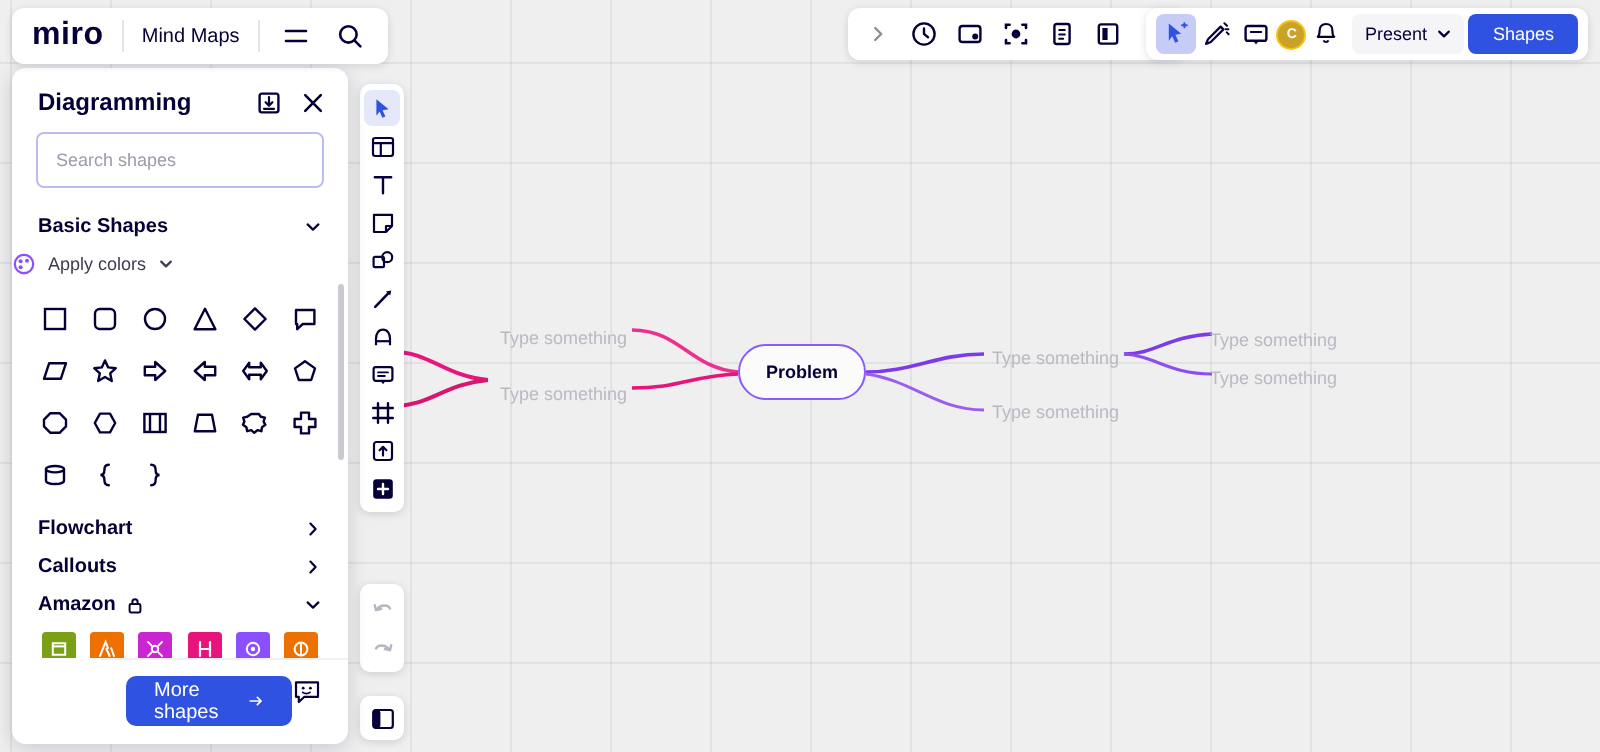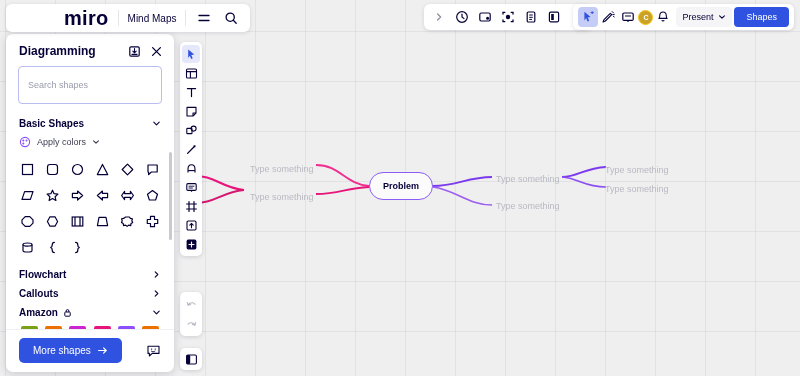--- a/index.html
+++ b/index.html
@@ -39,21 +39,21 @@
   .center-node span { font-size: 9px; color: #050038; }
 
   
   .topbar-left {
     position: absolute; left: 6px; top: 4px; height: 28px;
     background: #fff; border-radius: 6px;
     box-shadow: 0 1px 4px rgba(5,0,56,0.12);
     display: flex; align-items: center; padding: 0 10px; gap: 9px;
     z-index: 40;
   }
-  .brand { font-size: 20px; font-weight: 700; color: #050038; letter-spacing: .3px; margin-left: 48px; }
+  .brand { font-size: 16px; font-weight: 700; color: #050038; letter-spacing: .3px; }
   .vdiv { width: 1px; height: 16px; background: #e6e6ea; }
   .board-name { font-size: 10px; color: #050038; }
   .tb-ico { width: 18px; height: 18px; display: flex; align-items: center; justify-content: center; cursor: pointer; }
 
   
   .topbar-mid {
     position: absolute; left: 424px; top: 4px; height: 26px;
     background: #fff; border-radius: 6px;
     box-shadow: 0 1px 4px rgba(5,0,56,0.12);
     display: flex; align-items: center; padding: 0 5px; gap: 3px; z-index: 40;
@@ -121,52 +121,53 @@
     box-shadow: 0 2px 10px rgba(5,0,56,0.16);
     z-index: 35; display: flex; flex-direction: column; overflow: hidden;
   }
   .panel-head {
     display: flex; align-items: center; justify-content: space-between;
     padding: 10px 11px 6px 13px;
   }
   .panel-title { font-size: 12px; font-weight: 700; color: #050038; }
   .panel-head-icons { display: flex; align-items: center; gap: 9px; }
   .panel-search {
-    margin: 2px 12px 10px 12px; height: 38px;
+    margin: 2px 12px 10px 12px; height: 28px;
     border: 1px solid #b9bdf0; border-radius: 4px;
     display: flex; align-items: center; padding: 0 9px;
   }
   .panel-search span { font-size: 9px; color: #9b9bab; }
   .panel-body { flex: 1; overflow: hidden; position: relative; padding: 0 0 0 0; }
   .sec-row {
     display: flex; align-items: center; justify-content: space-between;
     padding: 4px 13px 4px 13px; cursor: pointer;
   }
   .sec-title { font-size: 10px; font-weight: 700; color: #050038; }
   .apply-colors {
-    display: flex; align-items: center; gap: 6px; padding: 3px 13px 6px 13px; cursor: pointer;
+    display: flex; align-items: center; gap: 6px; padding: 3px 13px 6px 0; cursor: pointer;
   }
   .apply-colors span { font-size: 9px; color: #3d3d52; }
   .shape-grid {
     display: grid; grid-template-columns: repeat(6, 1fr);
     gap: 3px 0; padding: 4px 9px 6px 9px;
   }
   .shape-cell {
     height: 23px; display: flex; align-items: center; justify-content: center; cursor: pointer;
   }
   .aws-grid {
     display: grid; grid-template-columns: repeat(6, 1fr);
     gap: 5px 0; padding: 4px 11px 6px 11px;
   }
   .aws-cell { display: flex; align-items: center; justify-content: center; cursor: pointer; }
   .aws-tile { width: 17px; height: 17px; border-radius: 2px; display: flex; align-items: center; justify-content: center; }
   .panel-foot {
     border-top: 1px solid #f0f0f3;
-    display: flex; align-items: center; justify-content: space-between;
+    display: flex; align-items: flex-start; justify-content: space-between;
     padding: 8px 13px 9px 13px;
+    margin-left: 44px;
   }
   .more-shapes {
     background: #2f52e0; color: #fff; border-radius: 5px;
     height: 25px; padding: 0 14px; display: flex; align-items: center; gap: 6px;
     font-size: 10px; cursor: pointer;
   }
   .lock-ico { display: inline-flex; margin-left: 5px; vertical-align: middle; }
   .panel-scroll {
     position: absolute; right: 2px; top: 38px; width: 3px; height: 88px;
     background: #c9c9d4; border-radius: 2px;

